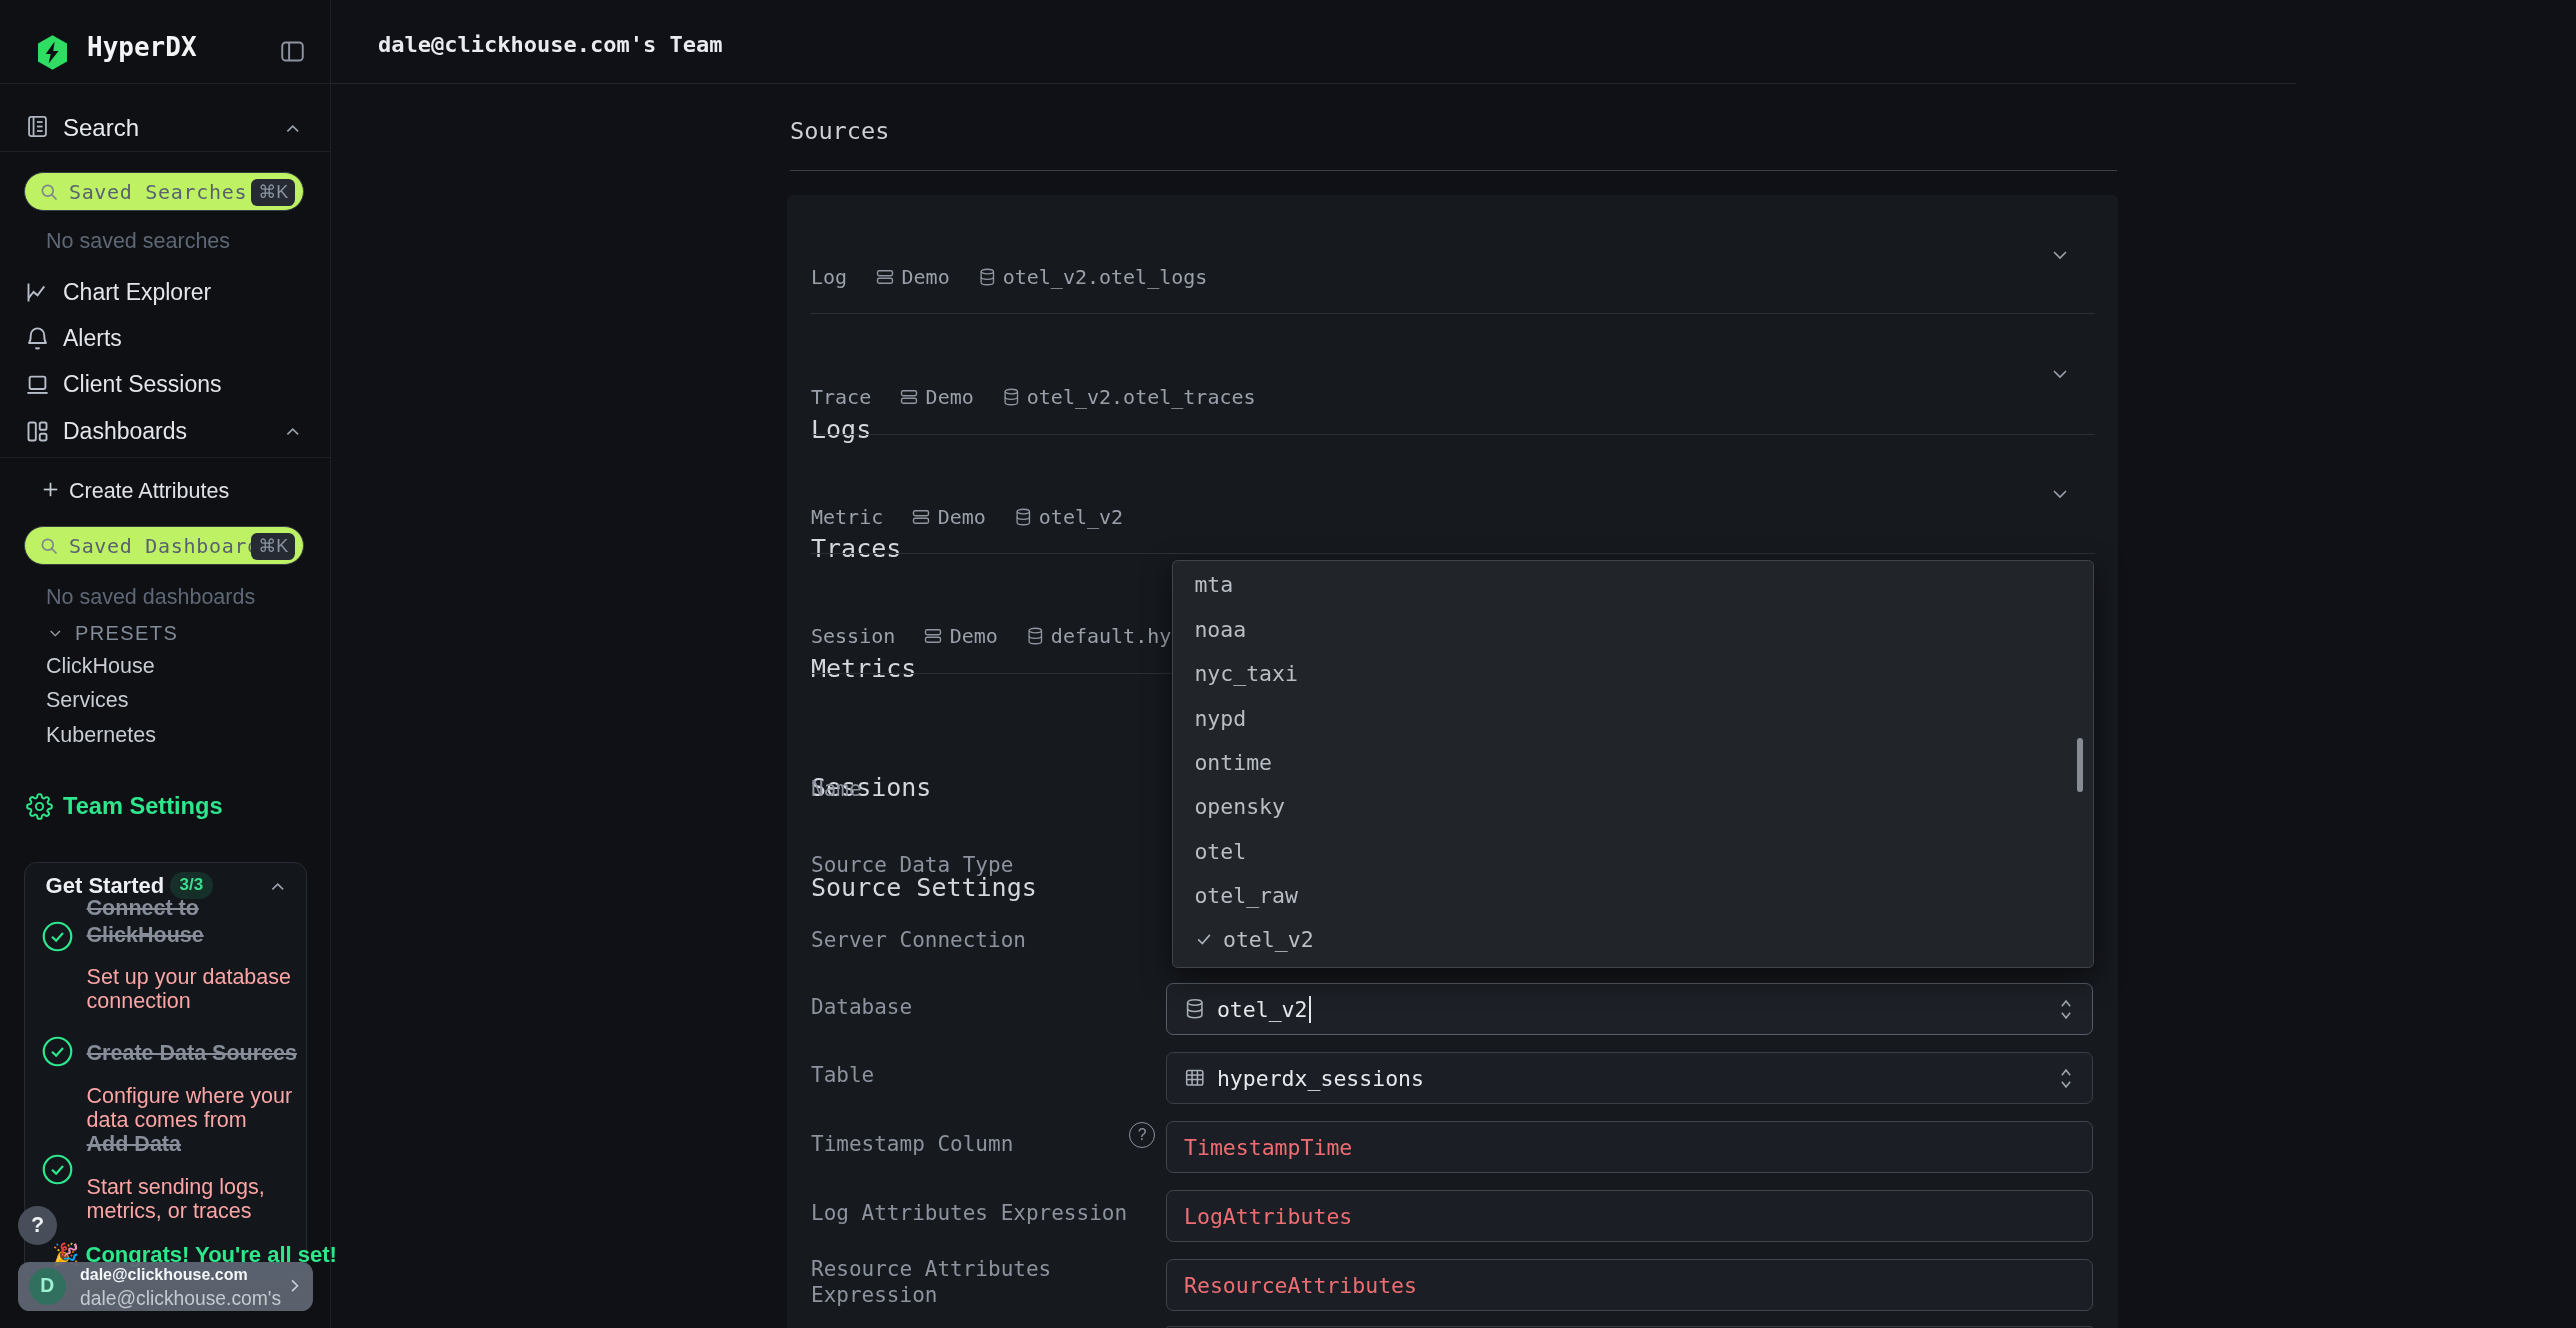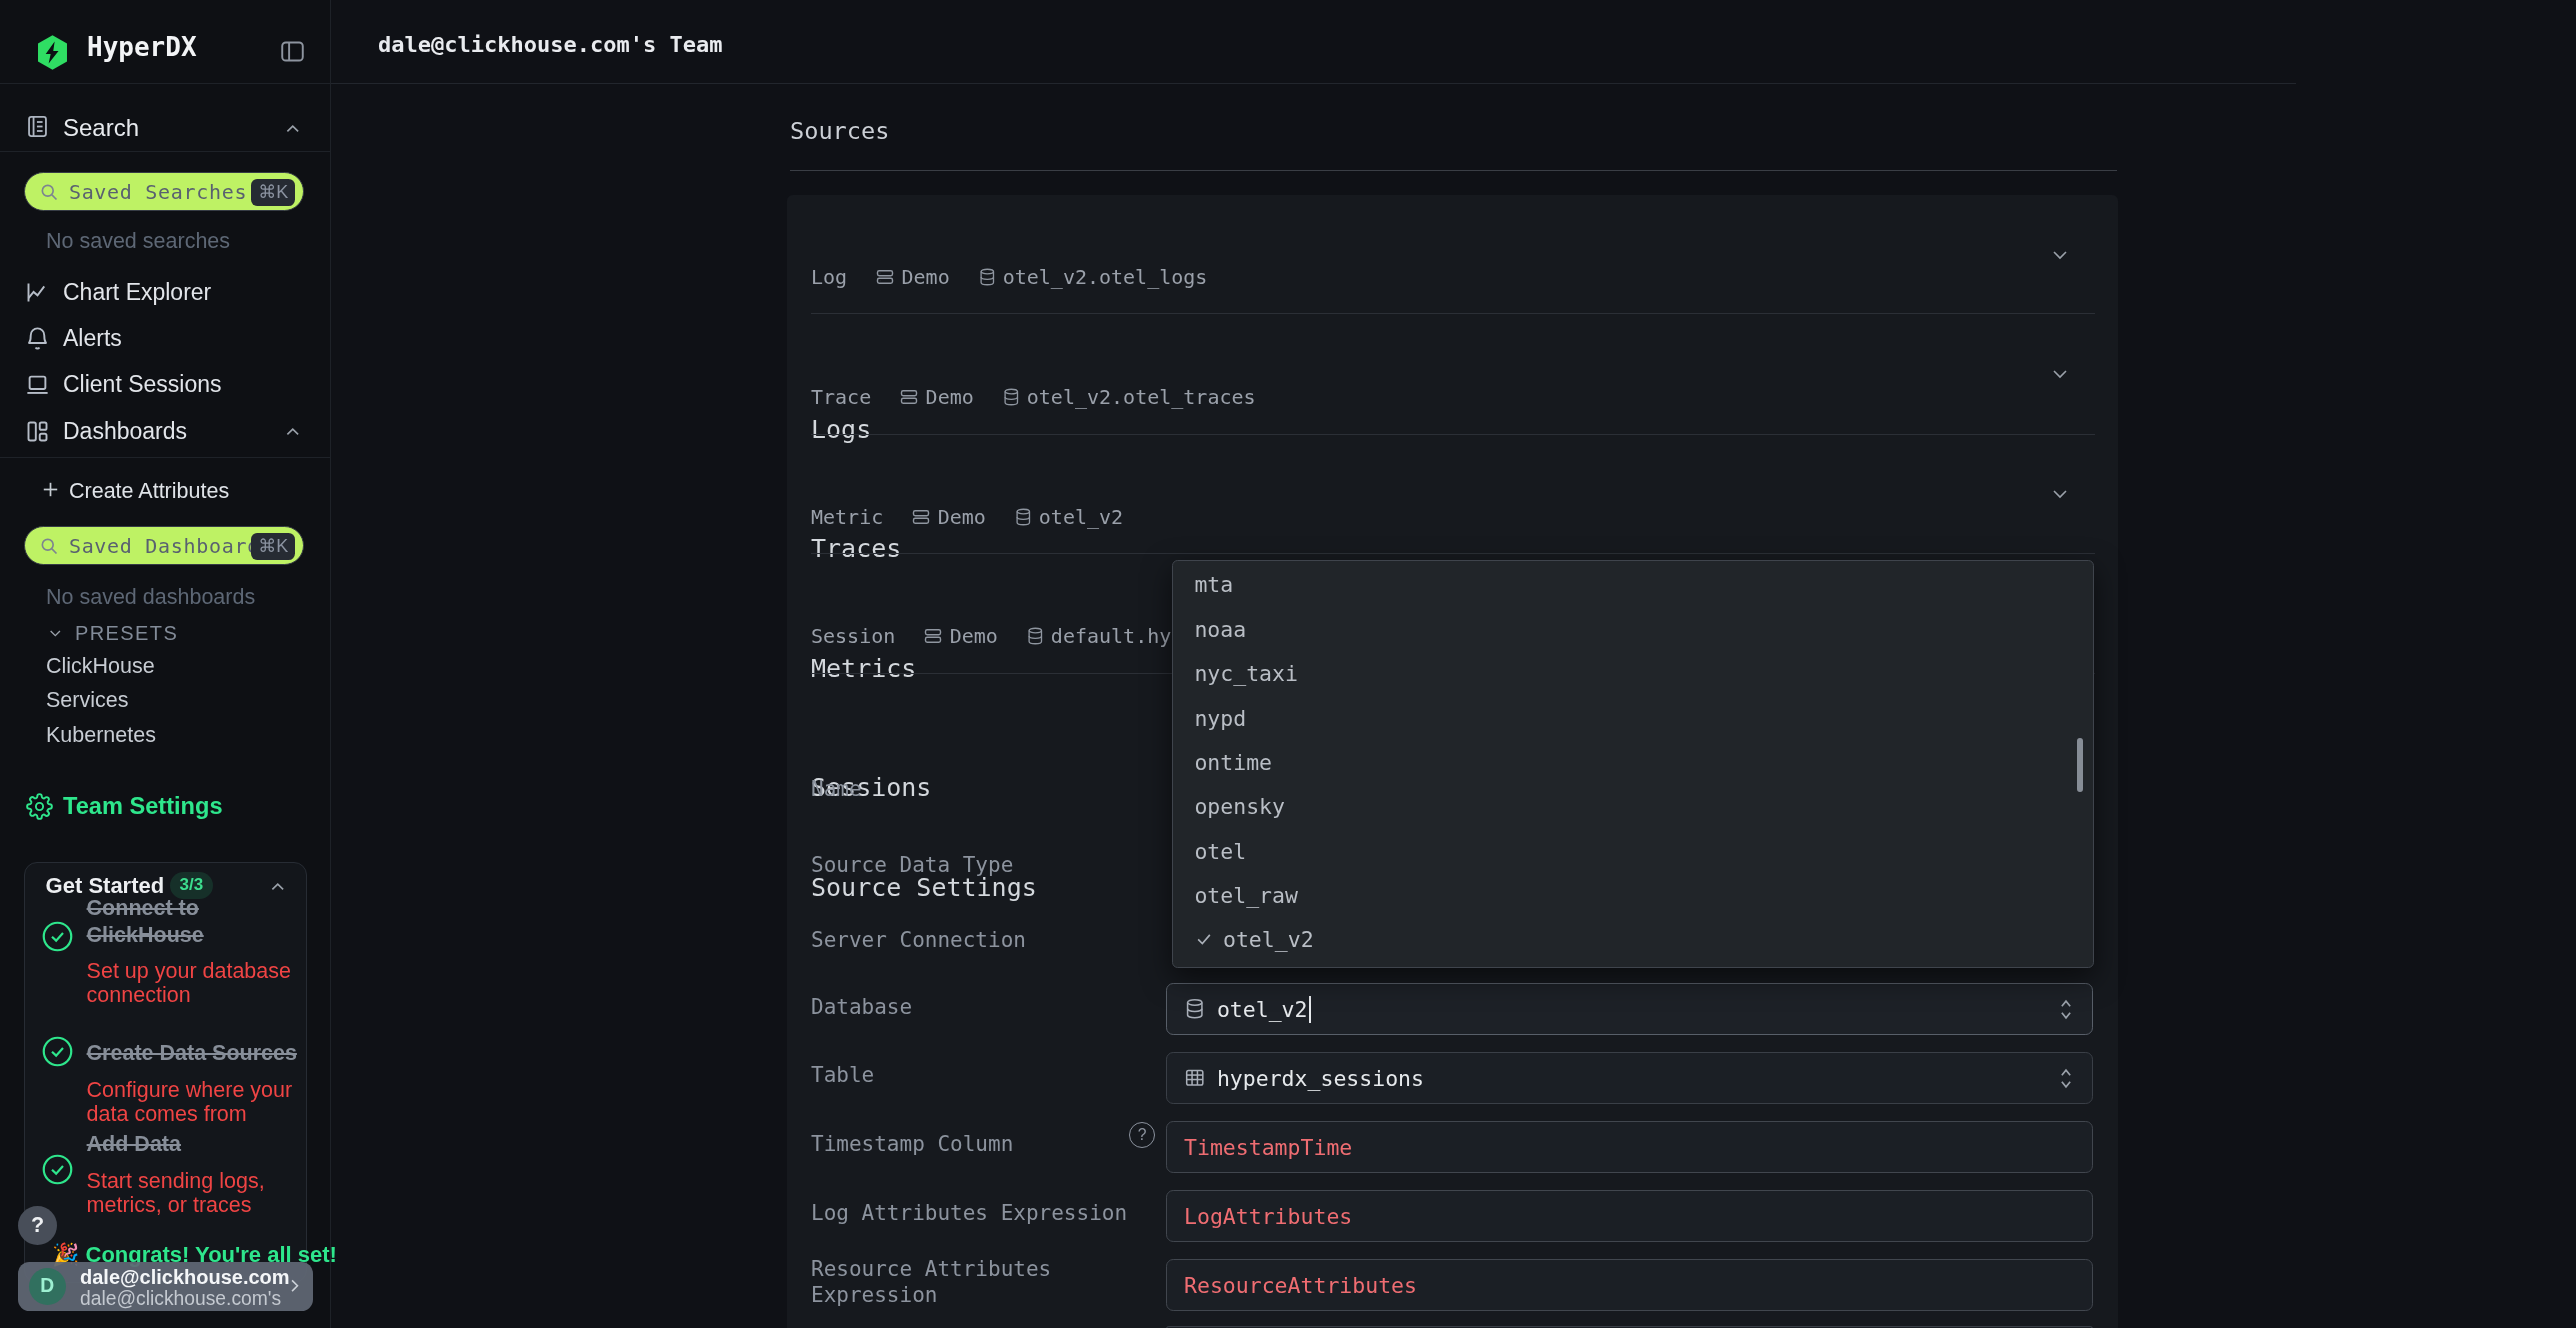--- a/index.html
+++ b/index.html
@@ -28,33 +28,33 @@
   
   #gs-card { position:absolute; left:23.6px; top:862px; width:283px; height:421px;
              border:1.4px solid #272c34; border-radius:13px; background:#13161b; }
   .gs-title { position:absolute; left:21px; top:10px; font-size:22px; font-weight:bold; color:#edeff2; }
   .gs-badge { position:absolute; left:145px; top:8.6px; height:27px; padding:0 10px; border-radius:13.6px;
               background:rgba(46,224,140,0.13); color:#3cdd8e; font-size:17px; font-weight:bold;
               display:flex; align-items:center; }
   .gs-check { position:absolute; left:16.5px; width:33px; height:33px; color:#2ee68c; }
   .gs-text { position:absolute; left:62px; width:215px; }
   .gs-item-title { font-size:21.5px; line-height:26.5px; font-weight:bold; color:#878e99; text-decoration:line-through; }
-  .gs-item-desc { font-size:21.5px; line-height:24px; color:#ef4444; margin-top:11px; }
+  .gs-item-desc { font-size:21.5px; line-height:24px; color:#fca5a5; margin-top:17px; }
 
   #help-bubble { position:absolute; left:18px; top:1206px; width:39px; height:39px; border-radius:50%;
                  background:#484e59; color:#eef0f3; font-size:21.5px; font-weight:bold;
                  display:flex; align-items:center; justify-content:center; cursor:pointer; }
   #celebrate-row { position:absolute; left:52px; top:1242px; width:258px; white-space:nowrap;
                    font-size:22px; font-weight:bold; color:#2ee68c; }
   #user-chip { position:absolute; left:18px; top:1262px; width:295px; height:49px; border-radius:11.4px;
                background:rgba(96,103,116,0.93); cursor:pointer; }
   #user-avatar { position:absolute; left:10.7px; top:5.7px; width:37px; height:37px; border-radius:50%;
                  background:#31705f; color:#9df0d2; font-size:19.3px; font-weight:bold;
                  display:flex; align-items:center; justify-content:center; }
-  #user-name { position:absolute; left:62px; top:3.6px; font-size:20px; font-weight:bold; color:#f4f6f8; }
+  #user-name { position:absolute; left:62px; top:3.6px; font-size:16px; font-weight:bold; color:#f4f6f8; }
   #user-team { position:absolute; left:62px; top:26px; font-size:19.3px; color:#c4c9d0; }
 
   
   #topbar { position:absolute; left:331px; top:0; width:2245px; height:84px; background:#0f1116;
             border-bottom:1.4px solid #22262d; }
   #topbar-title { position:absolute; left:47px; top:31.5px; font-size:22px; font-weight:600; color:#e9ebef; }
   #panel { position:absolute; left:787px; top:195px; width:1331px; height:1133px;
            background:#16191e; border-radius:5.7px 5.7px 0 0; }
   .src-title { position:absolute; left:24px; font-size:25px; color:#d4d8dd; }
   .src-chev { position:absolute; left:1261px; width:24px; height:24px; color:#9aa1aa; cursor:pointer; }

